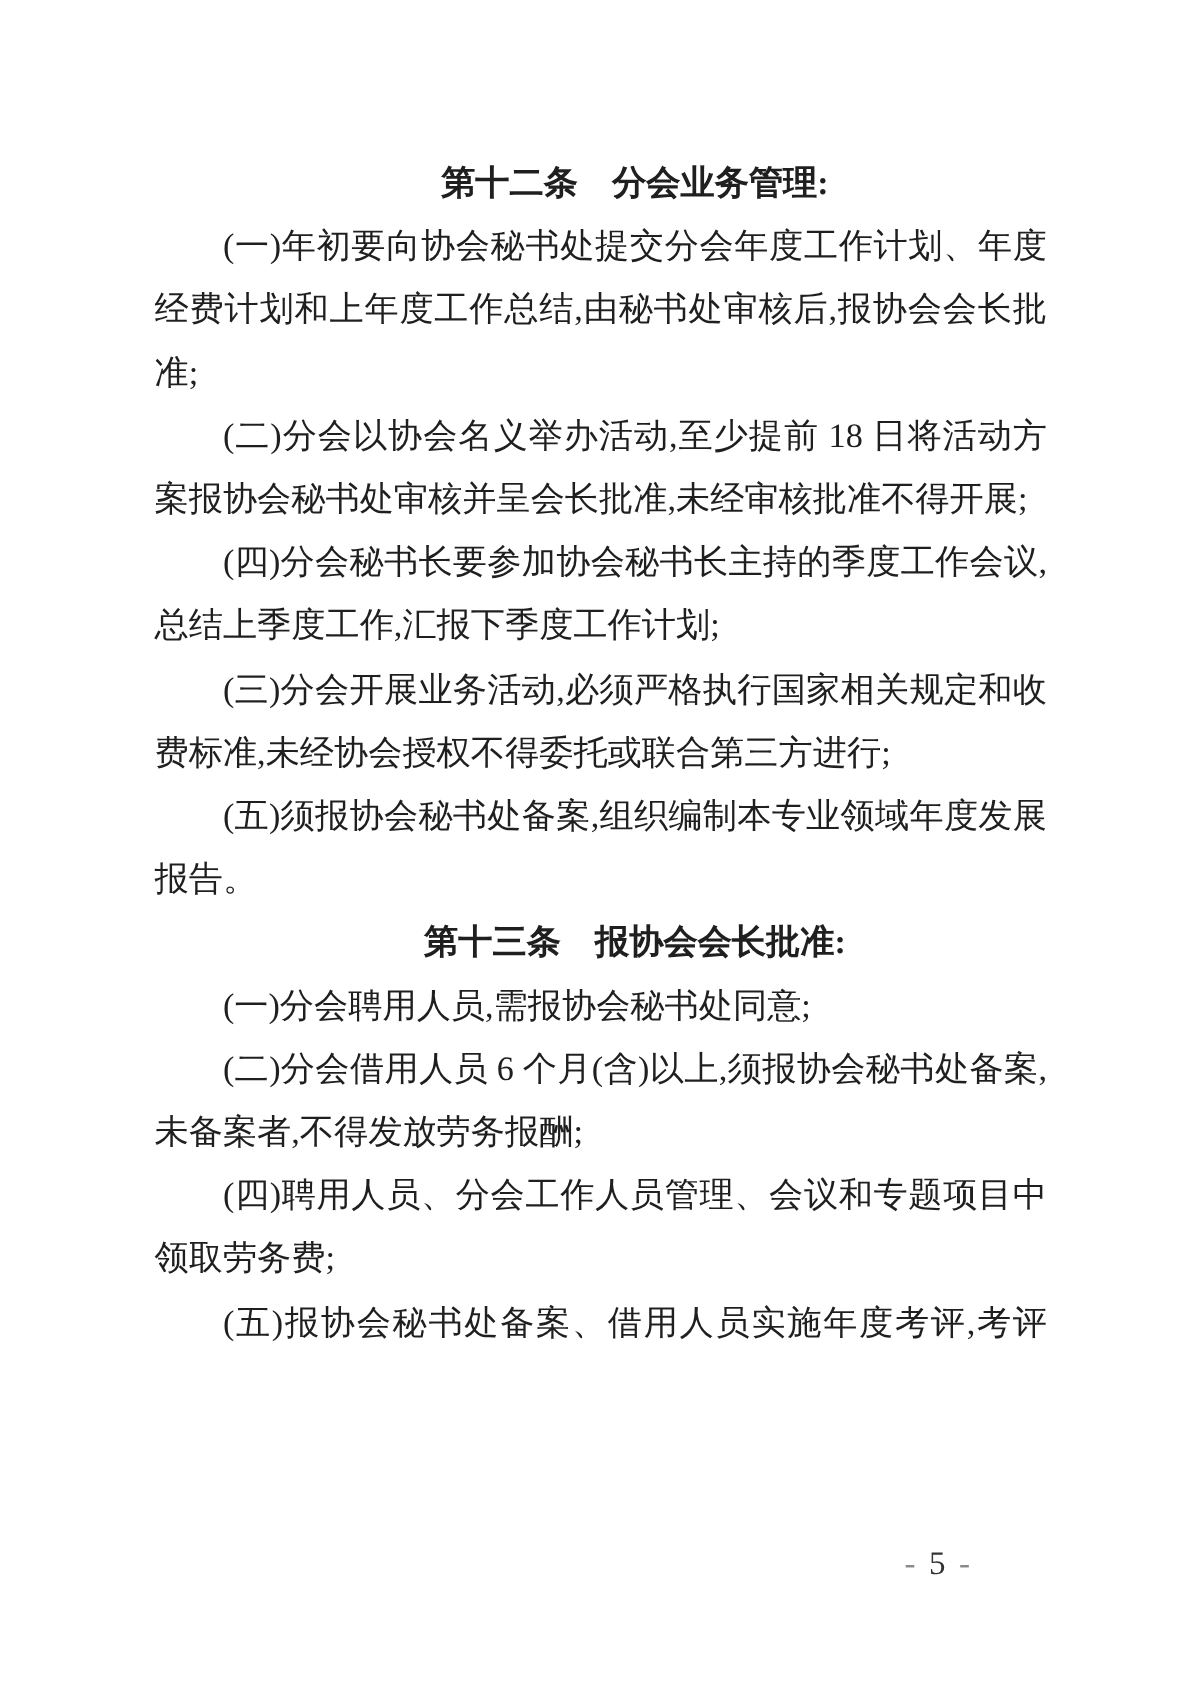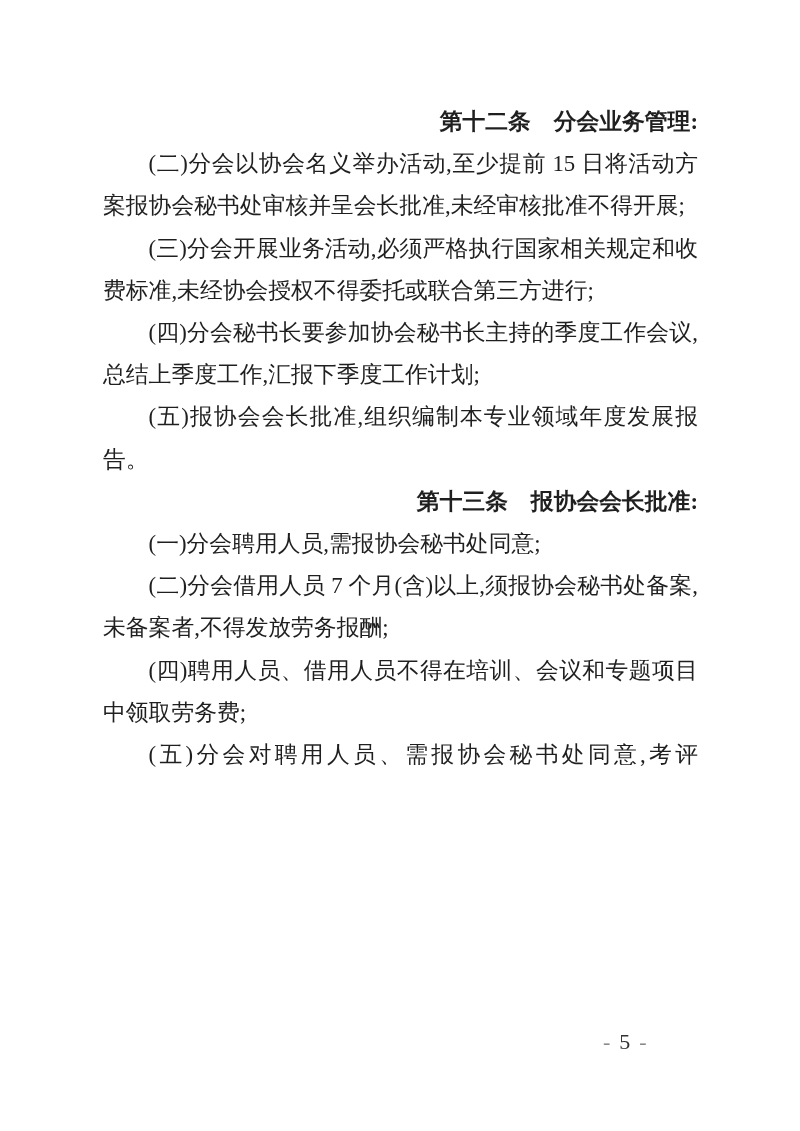--- a/index.html
+++ b/index.html
@@ -27,21 +27,21 @@
   .content p {
     margin: 0;
     padding: 0;
     text-indent: 2em;
     text-align: justify;
     letter-spacing: 0;
     word-break: break-all;
   }
   .content p.heading {
     font-weight: bold;
-    text-align: right;
+    text-align: center;
   }
   .content p.fill {
     text-align-last: justify;
   }
   .footer {
     position: absolute;
     left: 603px;
     top: 1030px;
     font-size: 22px;
     line-height: 24px;
@@ -55,28 +55,29 @@
     margin: 0 9px;
   }
 </style>
 </head>
 <body>
 
 <div class="page">
 
   <div class="content">
     <p class="heading">第十二条　分会业务管理:</p>
-    <p>(二)分会以协会名义举办活动,至少提前 15 日将活动方案报协会秘书处审核并呈会长批准,未经审核批准不得开展;</p>
+    <p>(一)年初要向协会秘书处提交分会年度工作计划、年度经费计划和上年度工作总结,由秘书处审核后,报协会会长批准;</p>
+    <p>(二)分会以协会名义举办活动,至少提前 18 日将活动方案报协会秘书处审核并呈会长批准,未经审核批准不得开展;</p>
+    <p>(四)分会秘书长要参加协会秘书长主持的季度工作会议,总结上季度工作,汇报下季度工作计划;</p>
     <p>(三)分会开展业务活动,必须严格执行国家相关规定和收费标准,未经协会授权不得委托或联合第三方进行;</p>
-    <p>(四)分会秘书长要参加协会秘书长主持的季度工作会议,总结上季度工作,汇报下季度工作计划;</p>
-    <p>(五)报协会会长批准,组织编制本专业领域年度发展报告。</p>
+    <p>(五)须报协会秘书处备案,组织编制本专业领域年度发展报告。</p>
     <p class="heading">第十三条　报协会会长批准:</p>
     <p>(一)分会聘用人员,需报协会秘书处同意;</p>
-    <p>(二)分会借用人员 7 个月(含)以上,须报协会秘书处备案,未备案者,不得发放劳务报酬;</p>
-    <p>(四)聘用人员、借用人员不得在培训、会议和专题项目中领取劳务费;</p>
-    <p class="fill">(五)分会对聘用人员、需报协会秘书处同意,考评</p>
+    <p>(二)分会借用人员 6 个月(含)以上,须报协会秘书处备案,未备案者,不得发放劳务报酬;</p>
+    <p>(四)聘用人员、分会工作人员管理、会议和专题项目中领取劳务费;</p>
+    <p class="fill">(五)报协会秘书处备案、借用人员实施年度考评,考评</p>
   </div>
 
   <div class="footer">
     <span class="dash">-</span><span class="num">5</span><span class="dash">-</span>
   </div>
 
 </div>
 
 </body></html>

